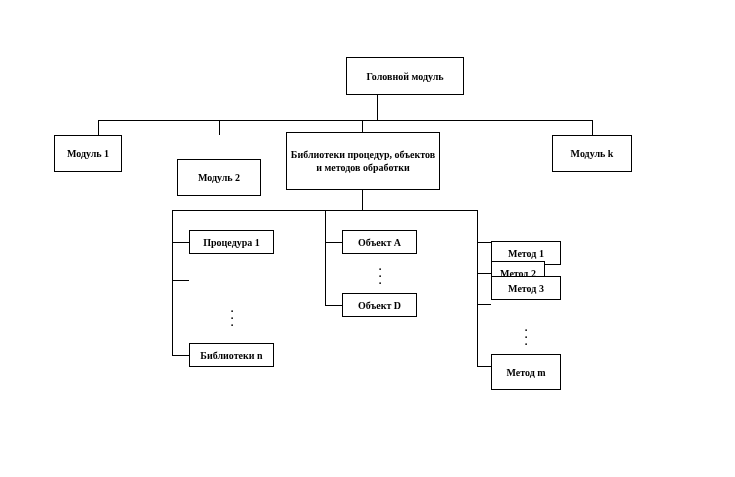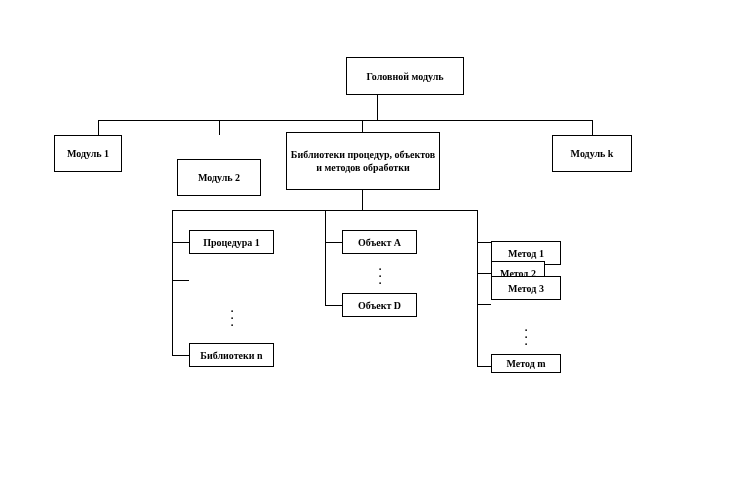--- a/index.html
+++ b/index.html
@@ -135,17 +135,17 @@
     <span>Метод 2</span>
   </div>
   <div class="node" style="left:491px; top:276px; width:70px; height:24px;">
     <span>Метод 3</span>
   </div>
   <div class="dots" style="left:496px; top:324px; width:60px;">
     <span>.</span>
     <span>.</span>
     <span>.</span>
   </div>
-  <div class="node" style="left:491px; top:354px; width:70px; height:19px;">
+  <div class="node" style="left:491px; top:354px; width:70px; height:36px;">
     <span>Метод m</span>
   </div>
 
 </div>
 
 </body></html>

